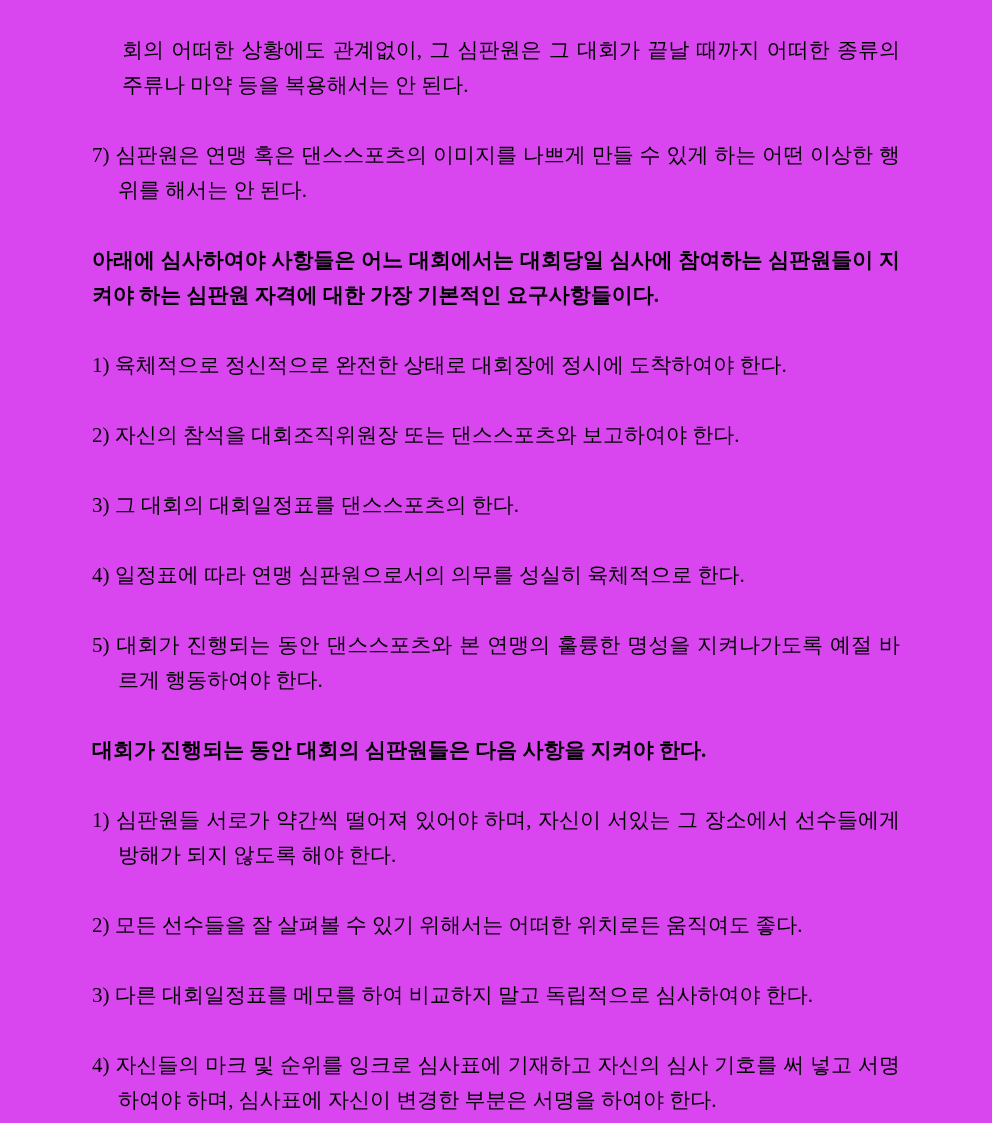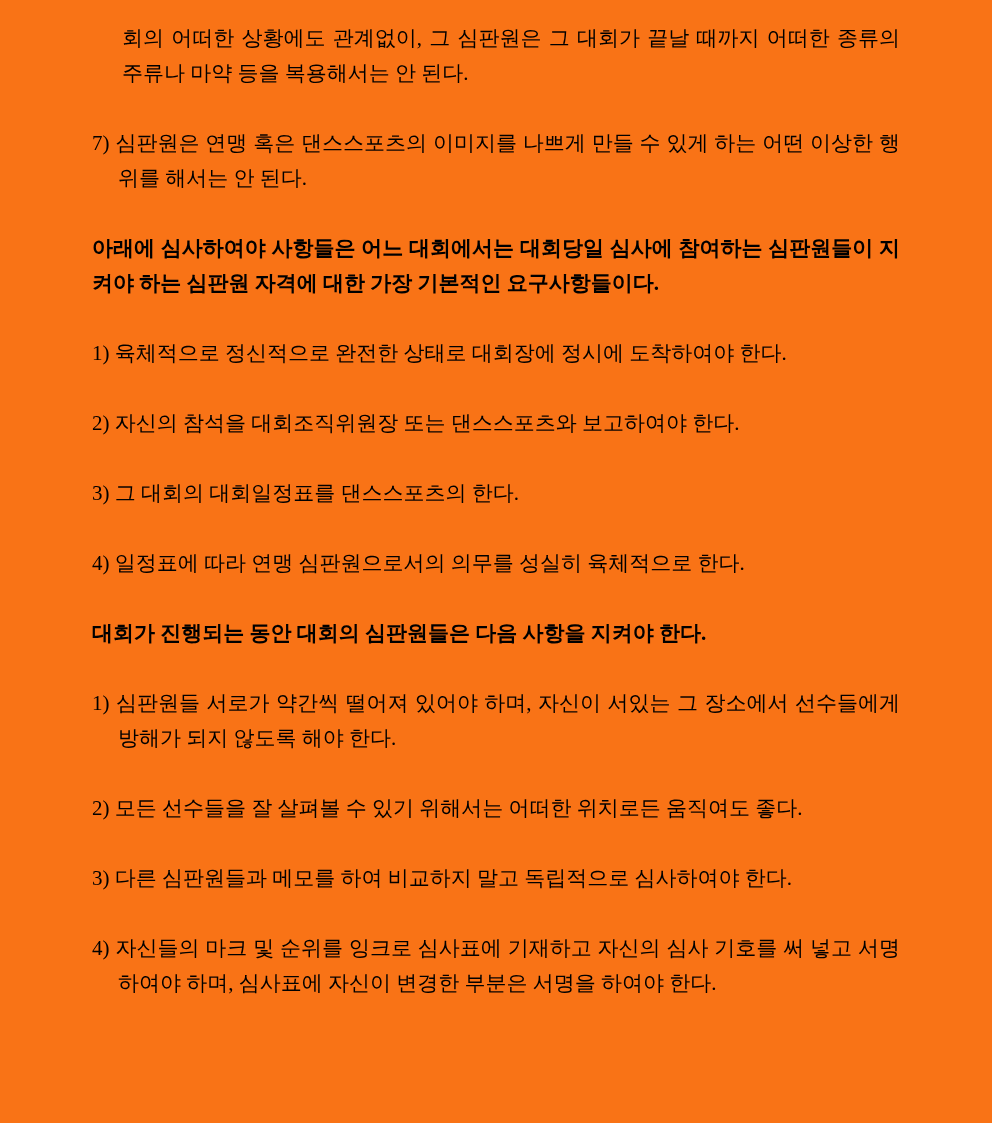--- a/index.html
+++ b/index.html
@@ -4,23 +4,23 @@
 <style>
   html, body {
     margin: 0;
     padding: 0;
     background: #ffffff;
   }
   .page {
     width: 992px;
     height: 1123px;
     box-sizing: border-box;
-    background: #f97316;
+    background: #d946ef;
     color: #000000;
-    padding: 21px 92px 30px 92px;
+    padding: 33px 92px 30px 92px;
     font-family: "Liberation Serif", "DejaVu Serif", serif;
     font-size: 21px;
     line-height: 35px;
     overflow: hidden;
   }
   .para {
     margin: 0 0 35px 0;
     text-align: justify;
     text-align-last: left;
     word-break: normal;
@@ -53,24 +53,25 @@
   <p class="para heading"><span>아래에 심사하여야 사항들은 어느 대회에서는 대회당일 심사에 참여하는 심판원들이 지켜야 하는 심판원 자격에 대한 가장 기본적인 요구사항들이다.</span></p>
 
   <p class="para numbered"><span class="num">1)</span> <span>육체적으로 정신적으로 완전한 상태로 대회장에 정시에 도착하여야 한다.</span></p>
 
   <p class="para numbered"><span class="num">2)</span> <span>자신의 참석을 대회조직위원장 또는 댄스스포츠와 보고하여야 한다.</span></p>
 
   <p class="para numbered"><span class="num">3)</span> <span>그 대회의 대회일정표를 댄스스포츠의 한다.</span></p>
 
   <p class="para numbered"><span class="num">4)</span> <span>일정표에 따라 연맹 심판원으로서의 의무를 성실히 육체적으로 한다.</span></p>
 
+  <p class="para numbered"><span class="num">5)</span> <span>대회가 진행되는 동안 댄스스포츠와 본 연맹의 훌륭한 명성을 지켜나가도록 예절 바르게 행동하여야 한다.</span></p>
 
   <p class="para heading"><span>대회가 진행되는 동안 대회의 심판원들은 다음 사항을 지켜야 한다.</span></p>
 
   <p class="para numbered"><span class="num">1)</span> <span>심판원들 서로가 약간씩 떨어져 있어야 하며, 자신이 서있는 그 장소에서 선수들에게 방해가 되지 않도록 해야 한다.</span></p>
 
   <p class="para numbered"><span class="num">2)</span> <span>모든 선수들을 잘 살펴볼 수 있기 위해서는 어떠한 위치로든 움직여도 좋다.</span></p>
 
-  <p class="para numbered"><span class="num">3)</span> <span>다른 심판원들과 메모를 하여 비교하지 말고 독립적으로 심사하여야 한다.</span></p>
+  <p class="para numbered"><span class="num">3)</span> <span>다른 대회일정표를 메모를 하여 비교하지 말고 독립적으로 심사하여야 한다.</span></p>
 
   <p class="para numbered"><span class="num">4)</span> <span>자신들의 마크 및 순위를 잉크로 심사표에 기재하고 자신의 심사 기호를 써 넣고 서명하여야 하며, 심사표에 자신이 변경한 부분은 서명을 하여야 한다.</span></p>
 
 </div>
 
 </body></html>

